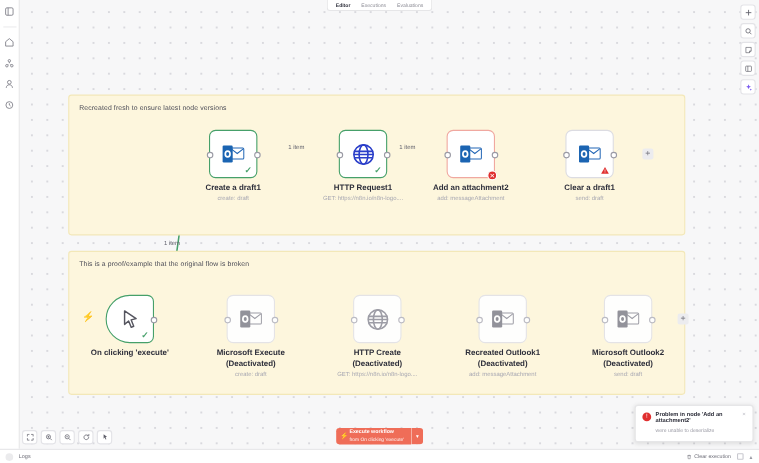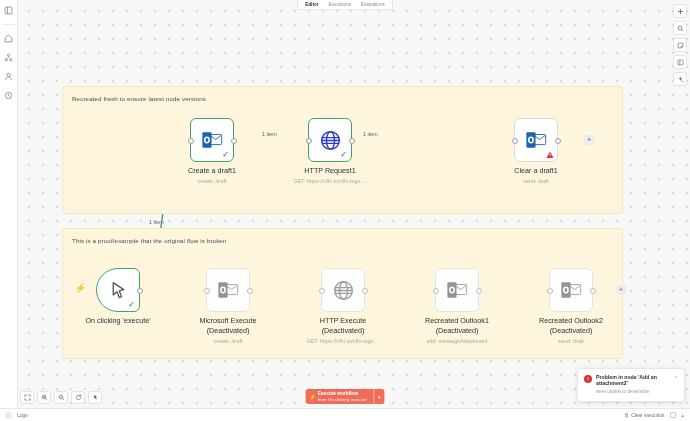--- a/index.html
+++ b/index.html
@@ -73,21 +73,21 @@
     display: flex; align-items: center; justify-content: center;
   }
   .node-box.ok { border-color: #46a06a; }
   .node-box.err { border-color: #f0a8a0; }
   .node-box.ghost { border-color: #e3e3e7; background: #fff; opacity: .96; }
   .node-box.trigger { border-radius: 22px 6px 6px 22px; border-color: #46a06a; }
 
   .node-title {
     position: absolute; left: 50%; transform: translateX(-50%);
     top: 48px; white-space: nowrap;
-    font-size: 7.2px; font-weight: normal; color: #2d2e3a; text-align: center;
+    font-size: 7.2px; font-weight: bold; color: #2d2e3a; text-align: center;
   }
   .node-title.two { top: 48px; line-height: 9.5px; }
   .node-sub {
     position: absolute; left: 50%; transform: translateX(-50%);
     white-space: nowrap; font-size: 5.4px; color: #a8a8b2; text-align: center;
   }
 
   
   .handle {
     position: absolute; width: 6px; height: 6px; border-radius: 50%;
@@ -323,20 +323,38 @@
             <ellipse cx="12" cy="12" rx="4.2" ry="9.2"></ellipse>
             <path d="M3 9h18M3 15h18M2.8 12h18.4"></path>
           </svg>
         </span>
         <span class="badge-check">✓</span>
       </div>
       <div class="node-title">HTTP Request1</div>
       <div class="node-sub" style="top:60px;">GET: https://n8n.io/n8n-logo....</div>
     </div>
 
+    <div class="node-wrap" style="left:388px;top:118px;">
+      <div class="node-box err">
+        <span class="handle left on"></span>
+        <span class="handle right on"></span>
+        <span class="ico-outlook">
+          <svg viewBox="0 0 24 24">
+            <rect x="9.5" y="6" width="13" height="11" rx="1" fill="#fff" stroke="#2266b5" stroke-width="1"></rect>
+            <path d="M10 7l6 4.5L22 7" fill="none" stroke="#2266b5" stroke-width="1"></path>
+            <rect x="1.5" y="3.5" width="10" height="17" rx="1.2" fill="#1b64b2"></rect>
+            <ellipse cx="6.5" cy="12" rx="3.2" ry="3.8" fill="#fff"></ellipse>
+            <ellipse cx="6.5" cy="12" rx="1.5" ry="2.1" fill="#1b64b2"></ellipse>
+          </svg>
+        </span>
+        <span class="badge-err">✕</span>
+      </div>
+      <div class="node-title">Add an attachment2</div>
+      <div class="node-sub" style="top:60px;">add: messageAttachment</div>
+    </div>
 
     <div class="node-wrap" style="left:496px;top:118px;">
       <div class="node-box">
         <span class="handle left on"></span>
         <span class="handle right on"></span>
         <span class="ico-outlook">
           <svg viewBox="0 0 24 24">
             <rect x="9.5" y="6" width="13" height="11" rx="1" fill="#fff" stroke="#2266b5" stroke-width="1"></rect>
             <path d="M10 7l6 4.5L22 7" fill="none" stroke="#2266b5" stroke-width="1"></path>
             <rect x="1.5" y="3.5" width="10" height="17" rx="1.2" fill="#1b64b2"></rect>
@@ -399,21 +417,21 @@
         <span class="handle left"></span>
         <span class="handle right"></span>
         <span class="ico-globe">
           <svg viewBox="0 0 24 24" fill="none" stroke="#9a9aa4" stroke-width="1.5">
             <circle cx="12" cy="12" r="9.2"></circle>
             <ellipse cx="12" cy="12" rx="4.2" ry="9.2"></ellipse>
             <path d="M3 9h18M3 15h18M2.8 12h18.4"></path>
           </svg>
         </span>
       </div>
-      <div class="node-title two">HTTP Execute</div>
+      <div class="node-title two">HTTP Create</div>
       <div class="node-title two" style="top:58px;">(Deactivated)</div>
       <div class="node-sub" style="top:70px;">GET: https://n8n.io/n8n-logo....</div>
     </div>
 
     <div class="node-wrap" style="left:417px;top:268px;">
       <div class="node-box ghost">
         <span class="handle left"></span>
         <span class="handle right"></span>
         <span class="ico-outlook">
           <svg viewBox="0 0 24 24">
@@ -437,21 +455,21 @@
         <span class="ico-outlook">
           <svg viewBox="0 0 24 24">
             <rect x="9.5" y="6" width="13" height="11" rx="1" fill="#fff" stroke="#9a9aa4" stroke-width="1"></rect>
             <path d="M10 7l6 4.5L22 7" fill="none" stroke="#9a9aa4" stroke-width="1"></path>
             <rect x="1.5" y="3.5" width="10" height="17" rx="1.2" fill="#8e8e98"></rect>
             <ellipse cx="6.5" cy="12" rx="3.2" ry="3.8" fill="#fff"></ellipse>
             <ellipse cx="6.5" cy="12" rx="1.5" ry="2.1" fill="#8e8e98"></ellipse>
           </svg>
         </span>
       </div>
-      <div class="node-title two">Recreated Outlook2</div>
+      <div class="node-title two">Microsoft Outlook2</div>
       <div class="node-title two" style="top:58px;">(Deactivated)</div>
       <div class="node-sub" style="top:70px;">send: draft</div>
     </div>
 
     <div class="plus-btn" style="left:598px;top:285px;">+</div>
 
   </div>
 
   <div class="tabbar">
     <div class="tabs">

